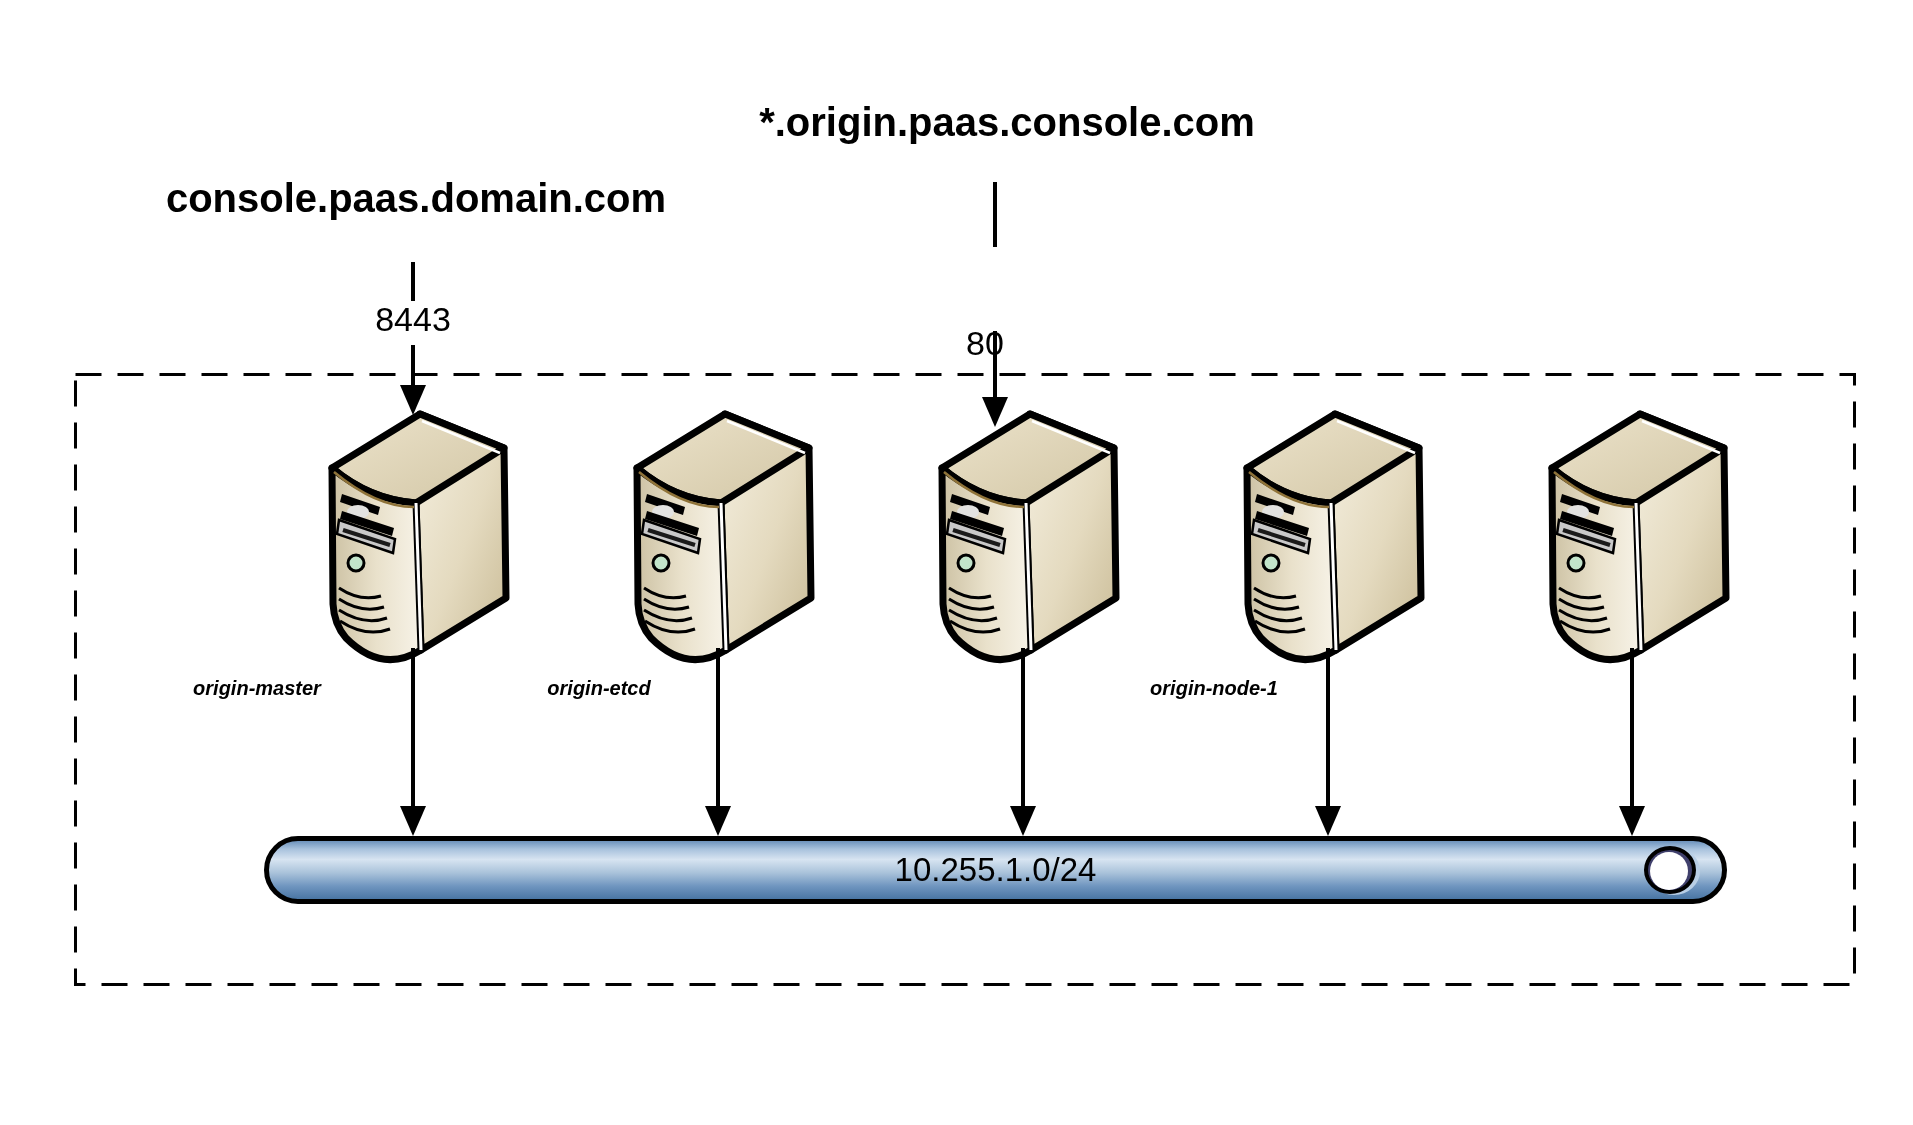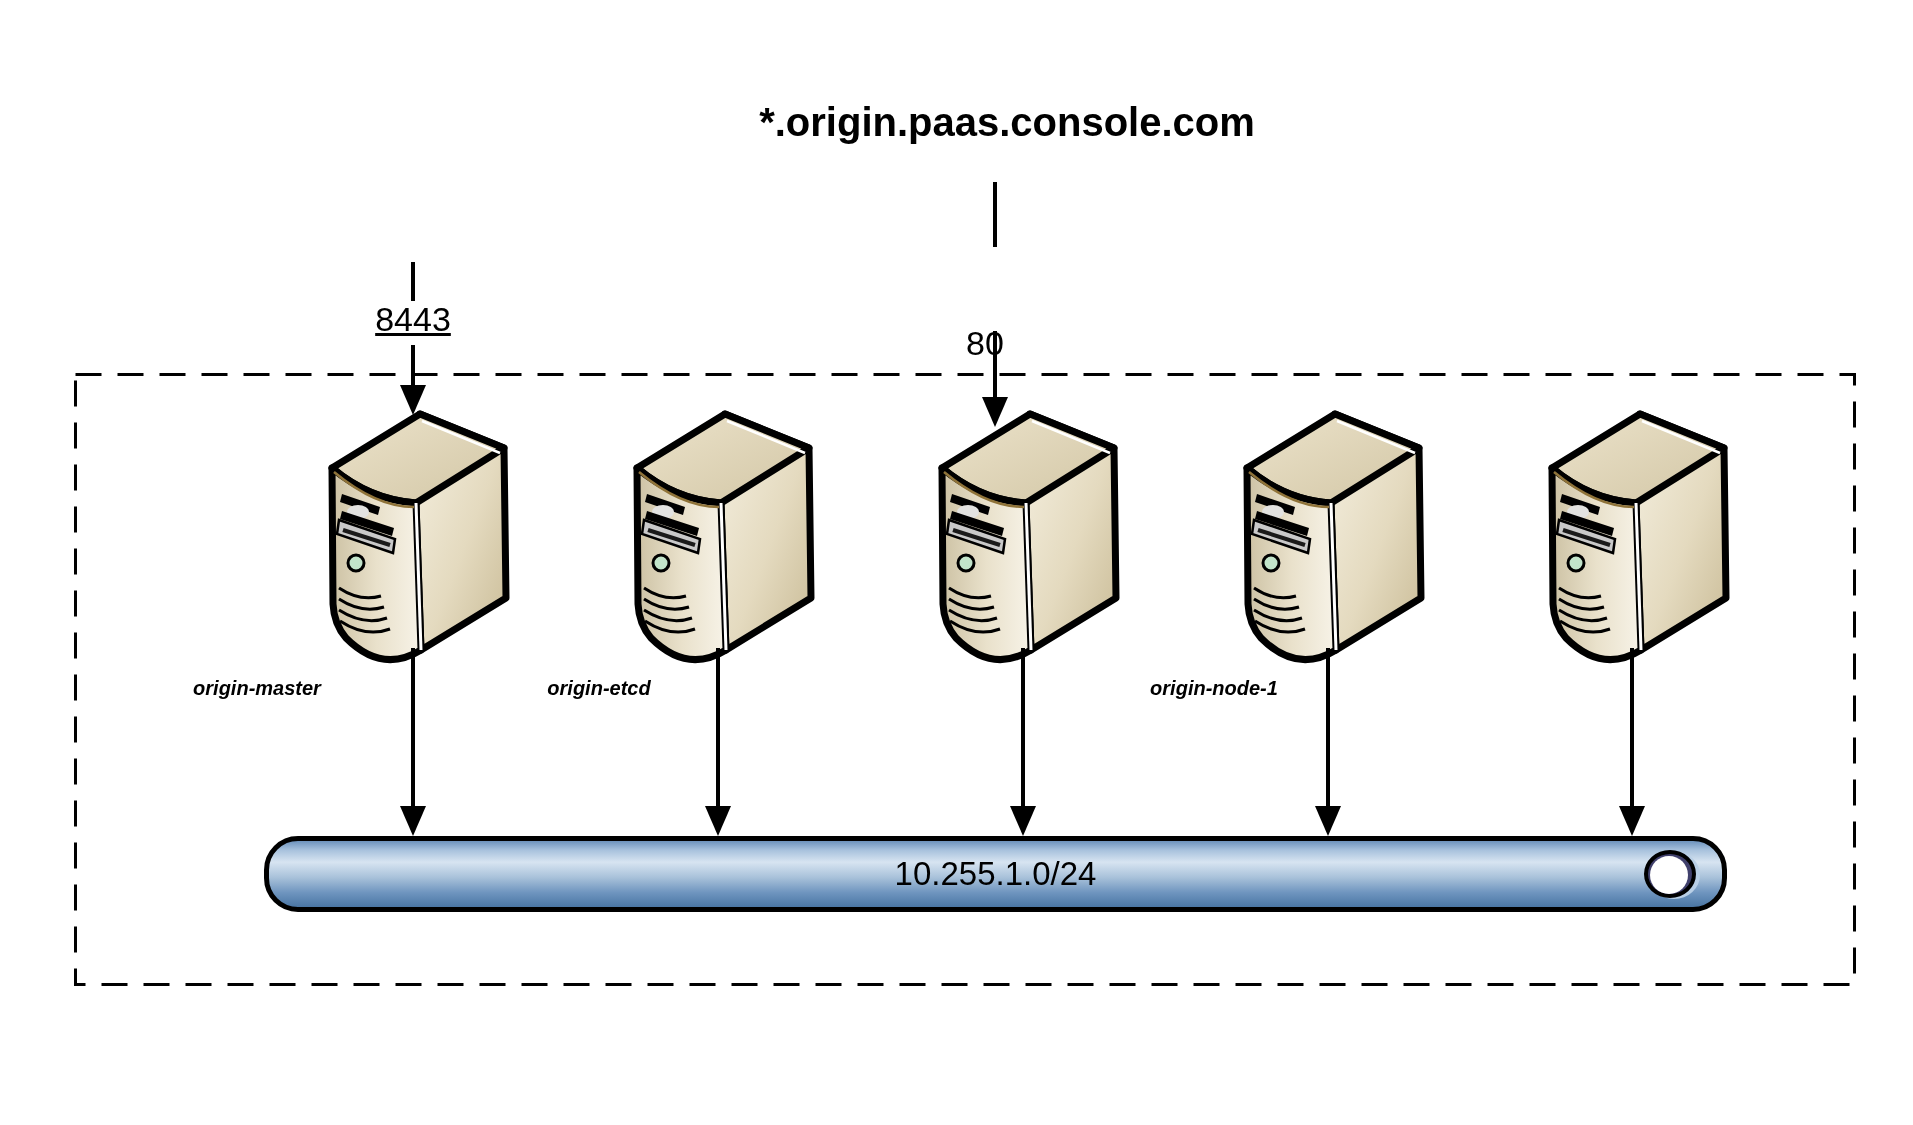--- a/index.html
+++ b/index.html
@@ -32,37 +32,37 @@
     border-left: 13px solid transparent;
     border-right: 13px solid transparent;
     border-top: 30px solid #000;
   }
   .port-text {
     position: absolute;
     font-size: 34px;
     line-height: 37px;
     white-space: pre;
   }
-  .port-text.centered { text-align: center; text-decoration: underline; }
+  .port-text.centered { text-align: center; }
   .dashed-box { position: absolute; left: 74px; top: 373px; }
   .server-group { position: absolute; top: 408px; width: 206px; height: 268px; }
   .server-label {
     position: absolute;
     top: 677px;
     width: 320px;
     text-align: center;
     font-size: 20px;
     font-weight: bold;
     white-space: nowrap;
     font-style: italic;
   }
   .net-bar {
     position: absolute;
     left: 264px; top: 836px;
-    width: 1463px; height: 76px;
+    width: 1463px; height: 68px;
     box-sizing: border-box;
     border: 5px solid #000;
     border-radius: 34px;
     background: linear-gradient(180deg, #6d93bd 0%, #a8c2dd 14%, #d7e4f1 32%, #a9c2da 55%, #6f95bf 78%, #4a76a4 100%);
   }
   .net-bar-label {
     position: absolute;
     left: 0; right: 0;
     top: 50%;
     transform: translateY(-50%);
@@ -126,20 +126,21 @@
       <path d="M19,112 L75,131 L73,145 L17,126 Z" fill="#c9c9c9" stroke="#000" stroke-width="2.5"></path>
       <path d="M23,122 L70,137" stroke="#1a1a1a" stroke-width="4"></path>
       <circle cx="36" cy="155" r="8" fill="#c2e4ca" stroke="#000" stroke-width="3"></circle>
       <path d="M19,180 Q40,194 61,188" fill="none" stroke="#000" stroke-width="3"></path>
       <path d="M19,191 Q42,206 64,199" fill="none" stroke="#000" stroke-width="3"></path>
       <path d="M19,202 Q44,218 67,210" fill="none" stroke="#000" stroke-width="3"></path>
       <path d="M20,213 Q46,230 70,221" fill="none" stroke="#000" stroke-width="3"></path>
     </symbol>
   </svg>
 
+  <div class="domain-label" style="left:116px; top:176px;">console.paas.domain.com</div>
   <div class="domain-label" style="left:707px; top:100px;">*.origin.paas.console.com</div>
 
   <div>
     <div class="vline" style="left:411px; top:262px; height:39px;"></div>
     <div class="port-text centered" style="left:338px; top:301px; width:150px;">8443</div>
     <div class="vline" style="left:411px; top:345px; height:43px;"></div>
     <div class="arrowhead" style="left:400px; top:385px;"></div>
   </div>
 
   <div>

